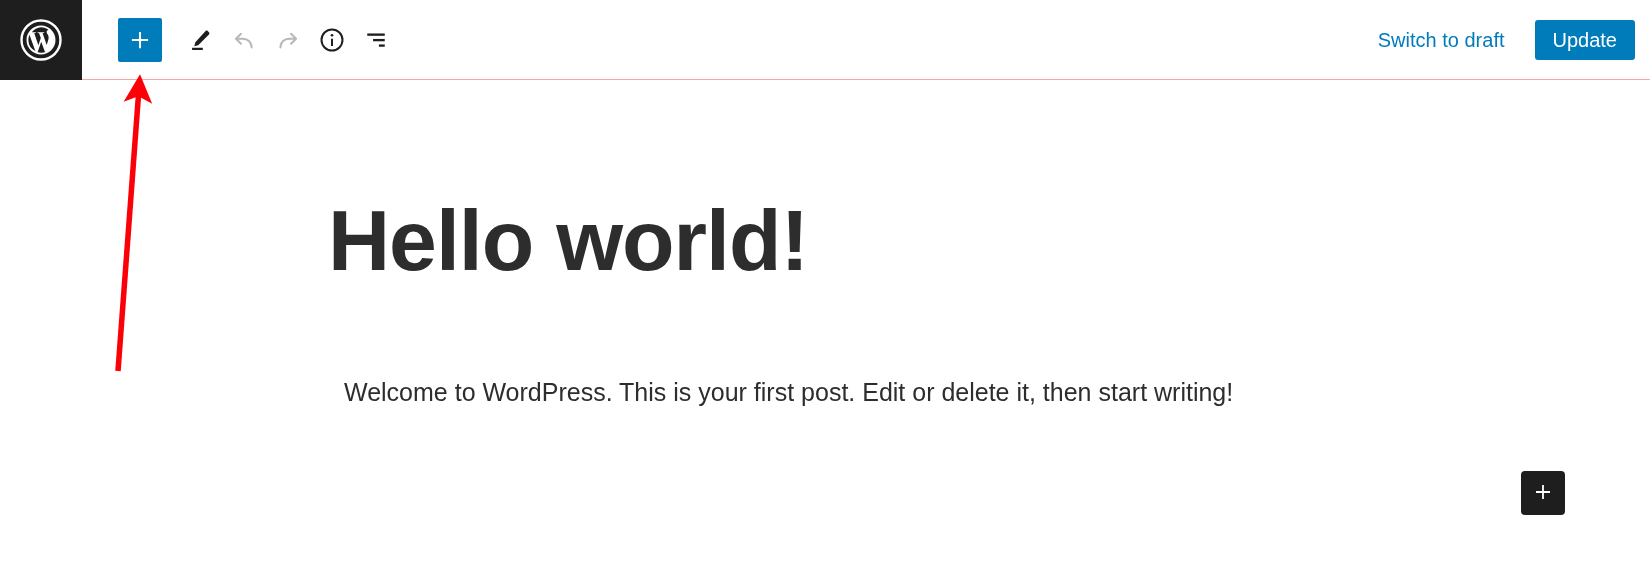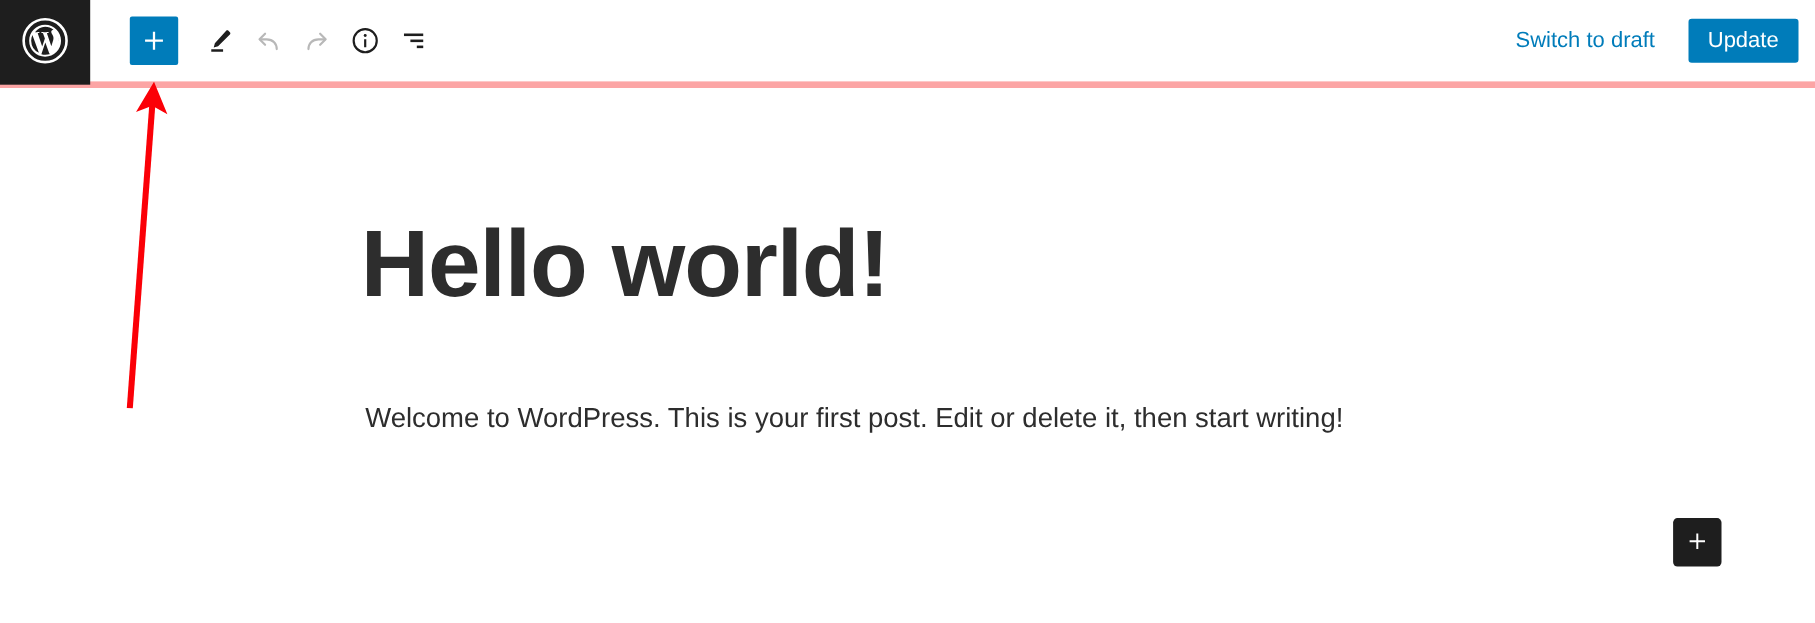--- a/index.html
+++ b/index.html
@@ -16,21 +16,21 @@
   }
 
   
   .editor-header {
     position: absolute;
     top: 0;
     left: 0;
     width: 1650px;
     height: 80px;
     background: #ffffff;
-    border-bottom: 6px solid #fca5a5;
+    border-bottom: 1px solid #fca5a5;
     box-sizing: border-box;
     display: flex;
     align-items: center;
   }
 
   
   .wp-logo-button {
     width: 82px;
     height: 80px;
     background: #1e1e1e;
@@ -123,21 +123,21 @@
     font-weight: bold;
     color: #2d2d2d;
     letter-spacing: -1px;
     line-height: 1;
     white-space: nowrap;
   }
   .post-paragraph {
     position: absolute;
     left: 328px;
     top: 278px;
-    margin: 4px;
+    margin: 16px;
     font-family: "Liberation Sans", sans-serif;
     font-size: 25px;
     font-weight: normal;
     color: #2d2d2d;
     line-height: 1.4;
     white-space: nowrap;
   }
 
   
   .block-appender {

